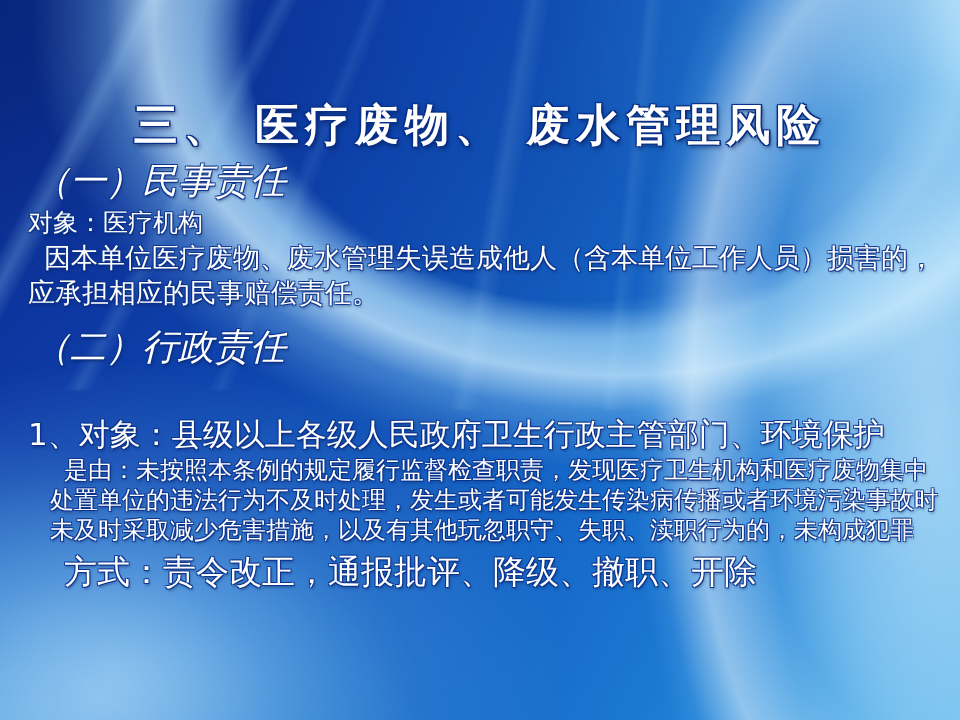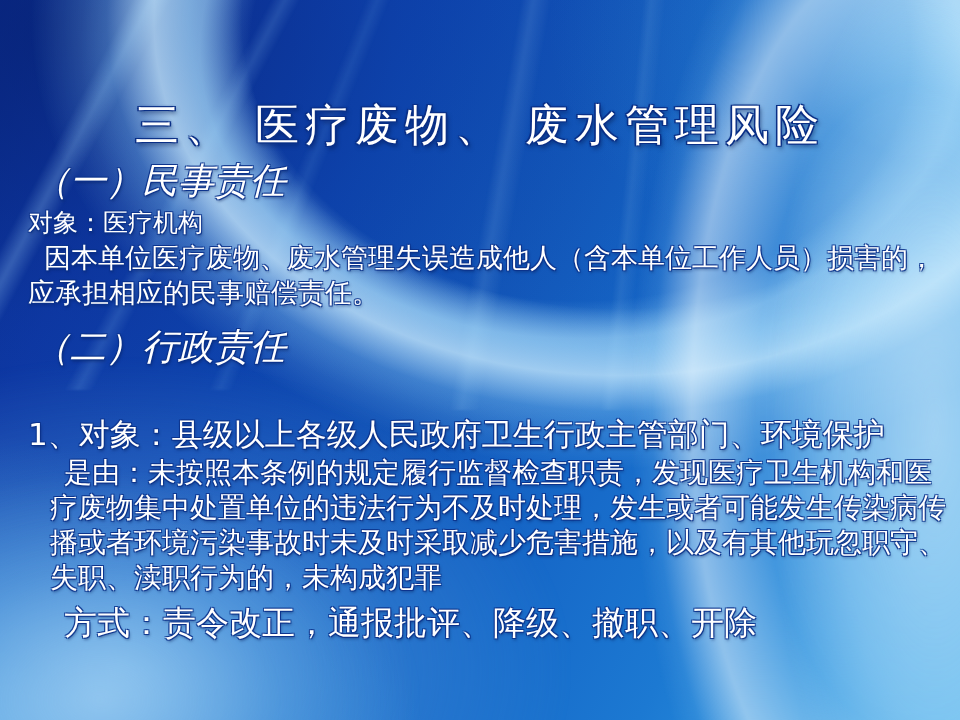--- a/index.html
+++ b/index.html
@@ -98,21 +98,21 @@
     z-index: 5;
   }
 
   .title {
     position: absolute;
     left: 0; right: 0;
     top: 96px;
     text-align: center;
     color: #ffffff;
     font-family: "DejaVu Sans", sans-serif;
-    font-weight: normal;
+    font-weight: bold;
     font-size: 44px;
     letter-spacing: 6px;
     white-space: nowrap;
     text-shadow:
       -1.4px -1.4px 0 #0a2f86, 1.4px -1.4px 0 #0a2f86,
       -1.4px  1.4px 0 #0a2f86, 1.4px  1.4px 0 #0a2f86,
        0 0 3px rgba(10,45,130,0.9),
        2px 3px 4px rgba(5,25,75,0.55);
   }
 
@@ -132,21 +132,21 @@
   }
 
   .line { margin: 0; padding: 0; white-space: pre-wrap; }
 
   
   .l-sec       { font-size: 36px; padding-left: 18px; margin-bottom: 2px; font-style: italic; }
   .l-flush     { font-size: 25px; padding-left: 12px; margin-bottom: 1px; }
   .l-para      { font-size: 27px; padding-left: 12px; text-indent: 16px; margin-bottom: 14px; }
   .l-num       { font-size: 31px; padding-left: 12px; text-indent: 0; margin-bottom: 0; margin-top: 43px; }
   .l-num-cont  { font-size: 28px; padding-left: 46px; margin-bottom: 2px; }
-  .l-sub       { font-size: 28px; padding-left: 34px; text-indent: 14px; line-height: 1.26; margin-bottom: 0; }
+  .l-sub       { font-size: 24px; padding-left: 34px; text-indent: 14px; line-height: 1.26; margin-bottom: 0; }
   .l-sub-last  { font-size: 33px; padding-left: 34px; text-indent: 14px; line-height: 1.26; margin-top: 6px; }
 </style>
 </head>
 <body>
 
 <div id="slide">
 
   <div class="deco vignette"></div>
   <div class="deco streak"></div>
   <div class="deco streak2"></div>

